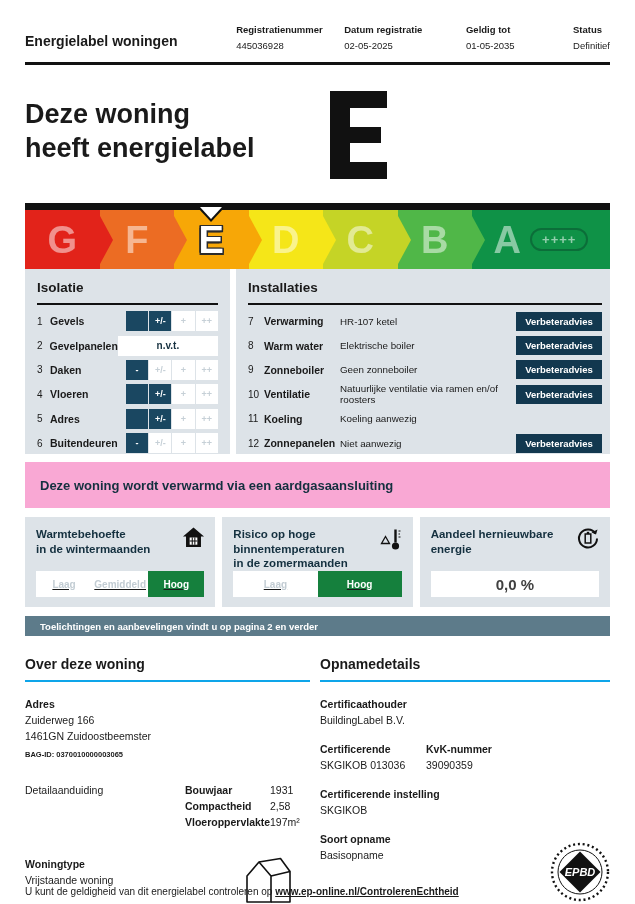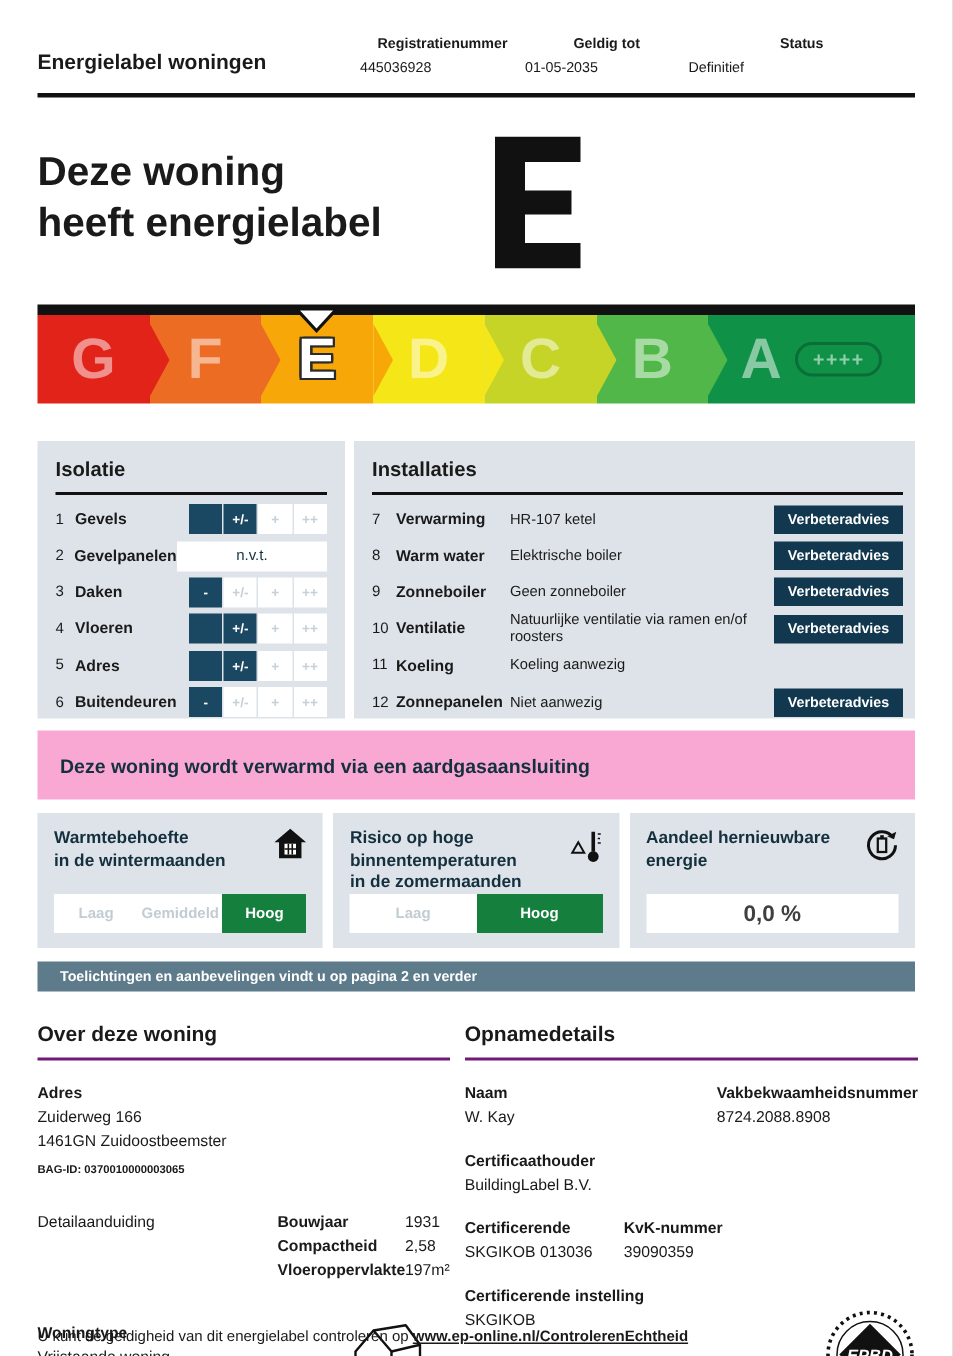--- a/index.html
+++ b/index.html
@@ -9,21 +9,21 @@
     font-family:"Liberation Sans", sans-serif; color:#1a1a1a;
     position:relative; overflow:hidden;
   }
   .content { padding:0 25px; }
 
   
   .header { display:flex; padding-top:24px; align-items:flex-start; }
   .header-title { width:215px; font-size:14px; font-weight:bold; padding-top:9px; }
   .hfield { font-size:9.5px; }
   .hf1{width:110px}.hf2{width:124px}.hf3{width:109px}.hf4{flex:1}
-  .hfield .hlabel { font-weight:bold;text-align:center; }
+  .hfield .hlabel { font-weight:bold; }
   .hfield .hvalue { margin-top:5px; }
   .header-rule { height:3px; background:#111; margin-top:11px; }
 
   
   .hero { display:flex; margin-top:26px; height:92px; }
   .hero-text { width:305px; font-size:27px; font-weight:bold; line-height:34px; padding-top:6px; }
   .hero-label svg { display:block; }
 
   
   .scale { margin-top:20px; position:relative; }
@@ -36,67 +36,67 @@
   .seg-a { flex:1.85; }
   .seg .letter { font-size:38px; font-weight:bold; color:rgba(255,255,255,0.5); line-height:1; }
   .seg.chev::after { content:""; position:absolute; right:-13px; top:50%; transform:translateY(-50%);
     border-top:24px solid transparent; border-bottom:24px solid transparent; border-left:13px solid var(--c); z-index:2; }
   .seg.active .letter { color:#fff;
     text-shadow:-1.5px -1.5px 0 #2b2b2b,1.5px -1.5px 0 #2b2b2b,-1.5px 1.5px 0 #2b2b2b,1.5px 1.5px 0 #2b2b2b,-1.5px 0 0 #2b2b2b,1.5px 0 0 #2b2b2b,0 -1.5px 0 #2b2b2b,0 1.5px 0 #2b2b2b; }
   .plus-pill { margin-left:9px; border:2px solid rgba(10,80,45,0.55); border-radius:12px; padding:2px 10px;
     font-size:13px; font-weight:bold; letter-spacing:1px; color:rgba(255,255,255,0.55); }
 
   
-  .panels { display:flex; gap:6px; margin-top:25px; }
+  .panels { display:flex; gap:6px; margin-top:0; }
   .panel { background:#dde3e8; height:185px; padding:11px 12px 8px 12px; }
   .panel-iso { width:205px; }
   .panel-inst { flex:1; padding-right:8px; }
   .panel h2 { font-size:13.5px; font-weight:bold; }
   .panel-rule { border-top:2px solid #111; margin:8px 0 4px 0; }
   .irow, .nrow { display:flex; align-items:center; height:24.4px; }
   .irow .num { width:13px; font-size:10px; }
   .irow .lbl { flex:1; font-size:10.5px; font-weight:bold; }
   .widget { display:flex; gap:1px; width:92px; }
   .cell { width:22.2px; height:20px; display:flex; align-items:center; justify-content:center;
     background:#fff; color:#c6d0d7; font-size:9px; font-weight:bold; }
   .cell.fill { background:#1a4761; color:#1a4761; }
   .cell.sel  { background:#1a4761; color:#fff; }
   .nvt { width:104px; height:20px; background:#fff; display:flex; align-items:center; justify-content:center;
-    font-size:10px; font-weight:normal; color:#15303f; }
+    font-size:10px; font-weight:bold; color:#15303f; }
   .nrow .num { width:16px; font-size:10px; }
   .nrow .lbl { width:76px; font-size:10.5px; font-weight:bold; }
   .nrow .val { flex:1; font-size:9.8px; padding-right:4px; }
   .adv-btn { width:86px; height:19px; background:#12384f; color:#fff; font-size:9.5px; font-weight:bold;
     display:flex; align-items:center; justify-content:center; border:none; }
   .btn-space { width:86px; height:19px; }
 
   
   .gas-banner { margin-top:8px; height:46px; background:#f9a8d4; display:flex; align-items:center;
     padding-left:15px; font-size:13px; font-weight:bold; color:#14303f; }
 
   
   .cards { display:flex; gap:7px; margin-top:9px; }
   .card { flex:1; height:90px; background:#dde3e8; position:relative; padding:10px 11px; }
   .card-title { font-size:11.5px; font-weight:bold; line-height:14.5px; color:#14303f; width:140px; }
   .card-icon { position:absolute; top:9px; right:10px; }
-  .card-control { position:absolute; left:11px; right:11px; bottom:10px; height:26px; display:flex; background:#fff; }
+  .card-control { position:absolute; left:11px; right:11px; bottom:10px; height:26px; display:flex; background:#fff;text-decoration:underline; }
   .opt { flex:1; display:flex; align-items:center; justify-content:center; font-size:10px; font-weight:bold; color:#c2ccd3; }
   .opt.on { background:#15803d; color:#fff; }
   .card-value { position:absolute; left:11px; right:11px; bottom:10px; height:26px; background:#fff;
     display:flex; align-items:center; justify-content:center; font-size:15px; font-weight:bold; color:#404040; }
 
   
   .note-banner { margin-top:9px; height:20px; background:#5d7b8a; color:#fff; font-size:9.5px; font-weight:bold;
     display:flex; align-items:center; padding-left:15px; }
 
   
   .bottom { display:flex; margin-top:20px; min-height:224px; position:relative; }
   .bcol-l { width:285px; }
   .bcol-r { flex:1; margin-left:10px; }
-  .bhead { font-size:14px; font-weight:bold; padding-bottom:8px; border-bottom:2px solid #701a75; }
+  .bhead { font-size:14px; font-weight:bold; padding-bottom:8px; border-bottom:2px solid #0ea5e9; }
   .bbody { padding-top:14px; }
   .blabel { font-size:10.5px; font-weight:bold; line-height:16px; }
   .bval { font-size:10.5px; line-height:16px; }
   .bag { font-size:7.5px; font-weight:bold; margin-top:6px; }
   .detail-row { display:flex; margin-top:23px; }
   .dlabel { width:160px; font-size:10.5px; font-weight:normal; line-height:16px; }
   .fact { display:flex; }
   .flabel { width:85px; font-size:10.5px; font-weight:bold; line-height:16px; }
   .fval { font-size:10.5px; line-height:16px; }
   .wtype-row { display:flex; margin-top:26px; }
@@ -115,20 +115,24 @@
 
 <div class="page">
   <div class="content">
 
     <div class="header">
       <div class="header-title">Energielabel woningen</div>
       <div class="hfield hf1">
         <div class="hlabel">Registratienummer</div>
         <div class="hvalue">445036928</div>
       </div>
+      <div class="hfield hf2">
+        <div class="hlabel">Datum registratie</div>
+        <div class="hvalue">02-05-2025</div>
+      </div>
       <div class="hfield hf3">
         <div class="hlabel">Geldig tot</div>
         <div class="hvalue">01-05-2035</div>
       </div>
       <div class="hfield hf4">
         <div class="hlabel">Status</div>
         <div class="hvalue">Definitief</div>
       </div>
     </div>
     <div class="header-rule"></div>
@@ -388,30 +392,20 @@
               </svg>
             </div>
           </div>
         </div>
       </div>
 
       <div class="bcol-r">
         <div class="bhead">Opnamedetails</div>
         <div class="bbody">
           <div class="pair-grid">
-            <div class="pw168">
-              <div class="blabel">Naam</div>
-              <div class="bval">W. Kay</div>
-            </div>
-            <div>
-              <div class="blabel">Vakbekwaamheidsnummer</div>
-              <div class="bval">8724.2088.8908</div>
-            </div>
-          </div>
-          <div class="pair-grid">
             <div>
               <div class="blabel">Certificaathouder</div>
               <div class="bval">BuildingLabel B.V.</div>
             </div>
           </div>
           <div class="pair-grid">
             <div class="pw106">
               <div class="blabel">Certificerende</div>
               <div class="bval">SKGIKOB 013036</div>
             </div>

